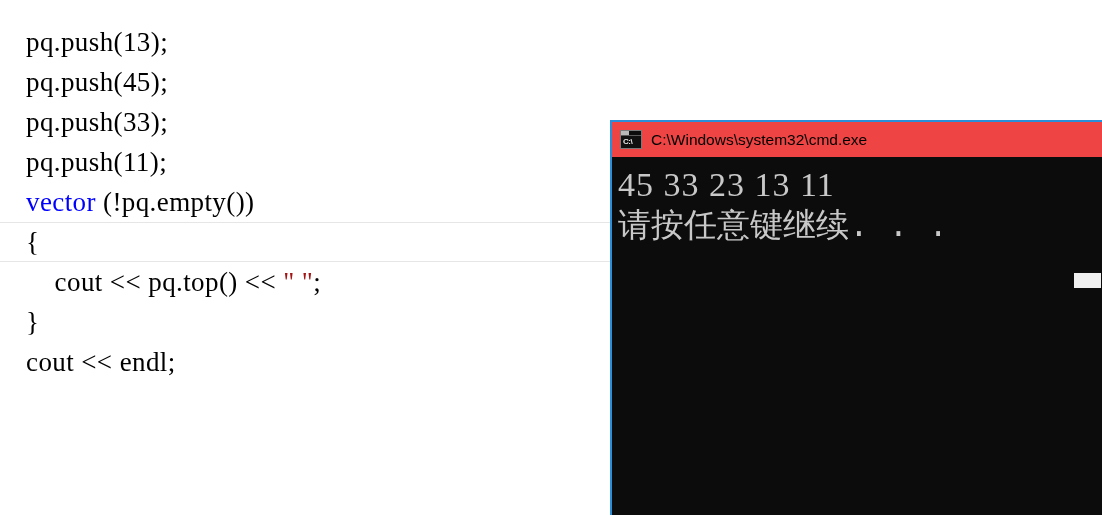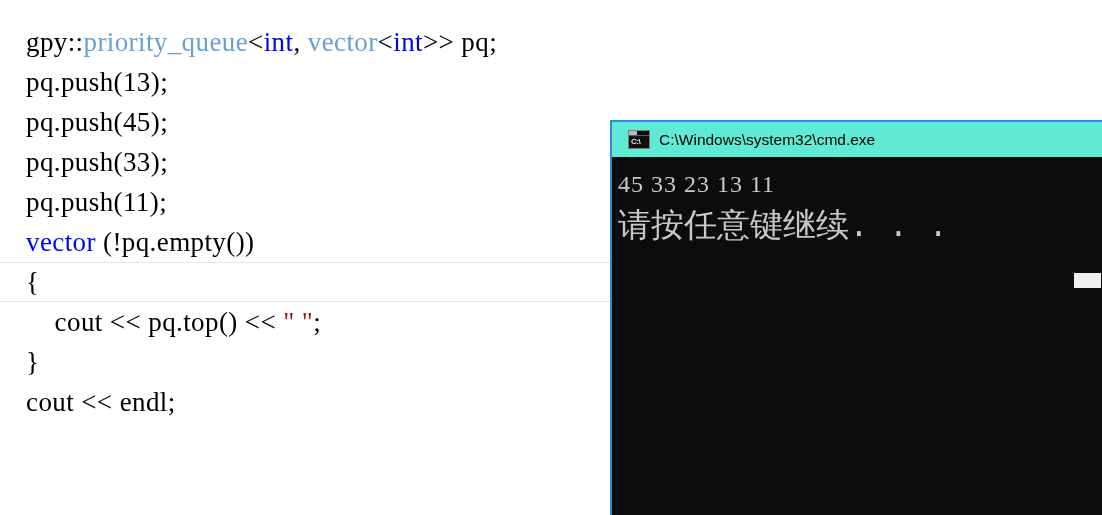--- a/index.html
+++ b/index.html
@@ -68,24 +68,24 @@
     height: 395px;
     box-sizing: border-box;
     border-top: 2px solid #2a8fd8;
     border-left: 2px solid #2a8fd8;
     background: #0c0c0c;
     overflow: hidden;
   }
 
   #console-titlebar {
     height: 35px;
-    background: #5eead4;
+    background: #ef4444;
     display: flex;
     align-items: center;
-    padding-left: 16px;
+    padding-left: 8px;
     box-sizing: border-box;
   }
 
   .cmd-icon {
     width: 22px;
     height: 19px;
     background: #101010;
     border: 1px solid #7a7a7a;
     box-sizing: border-box;
     position: relative;
@@ -123,21 +123,21 @@
   #console-body {
     position: relative;
     height: 358px;
     background: #0c0c0c;
     padding: 6px 0 0 6px;
     box-sizing: border-box;
   }
 
   .console-line {
     font-family: "Liberation Serif", "DejaVu Serif", serif;
-    font-size: 24px;
+    font-size: 34px;
     line-height: 43px;
     color: #c8c8c8;
     white-space: pre;
     letter-spacing: 1px;
   }
   .console-line.cjk {
     font-family: Liberation Mono, monospace;
     font-size: 33px;
     letter-spacing: 0px;
   }
@@ -149,21 +149,20 @@
     width: 27px;
     height: 15px;
     background: #f0f0f0;
   }
 </style>
 </head>
 <body>
 
 <div id="editor">
   <div class="code-area">
-    <div class="code-line"><span class="tok-plain">gpy::</span><span class="tok-class">priority_queue</span><span class="tok-plain">&lt;</span><span class="tok-kw">int</span><span class="tok-plain">, </span><span class="tok-class">vector</span><span class="tok-plain">&lt;</span><span class="tok-kw">int</span><span class="tok-plain">&gt;&gt; pq;</span></div>
     <div class="code-line"><span class="tok-plain">pq.push(13);</span></div>
     <div class="code-line"><span class="tok-plain">pq.push(45);</span></div>
     <div class="code-line"><span class="tok-plain">pq.push(33);</span></div>
     <div class="code-line"><span class="tok-plain">pq.push(11);</span></div>
     <div class="code-line"><span class="tok-kw">vector</span><span class="tok-plain"> (!pq.empty())</span></div>
     <div class="code-line current"><span class="tok-plain">{</span></div>
     <div class="code-line"><span class="tok-plain">    cout &lt;&lt; pq.top() &lt;&lt; </span><span class="tok-str">" "</span><span class="tok-plain">;</span></div>
     <div class="code-line"><span class="tok-plain">}</span></div>
     <div class="code-line"><span class="tok-plain">cout &lt;&lt; endl;</span></div>
   </div>

